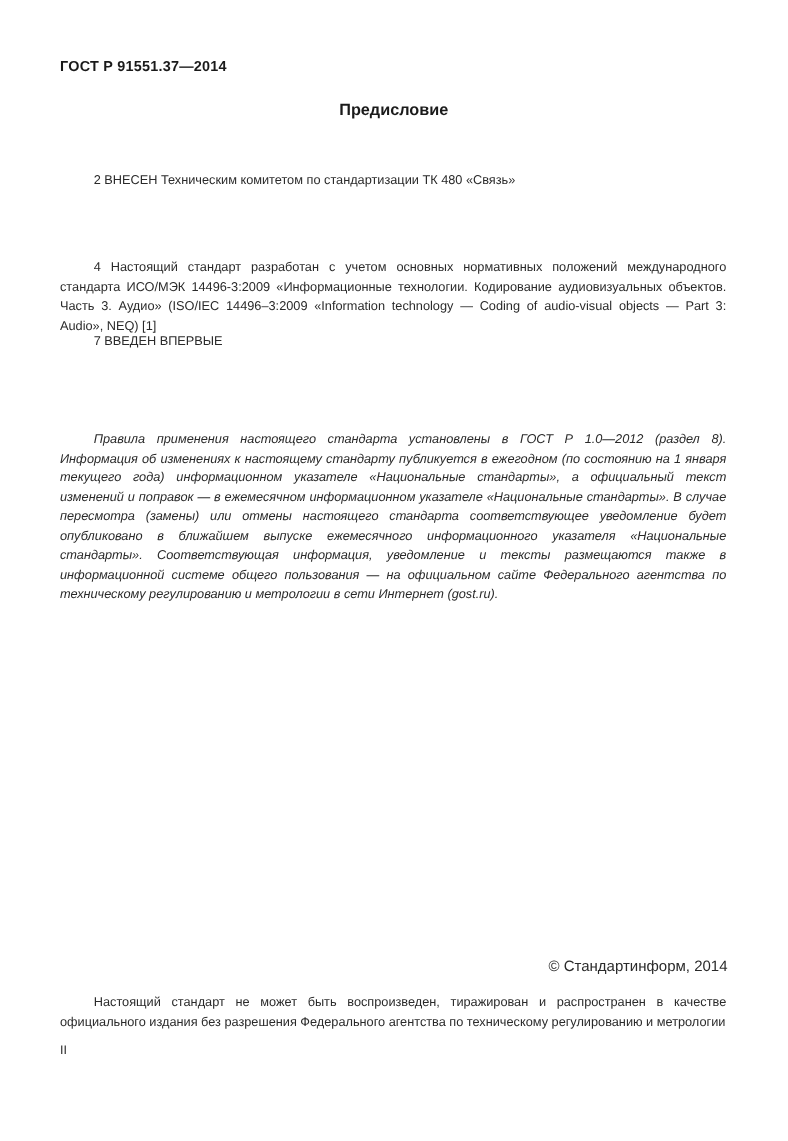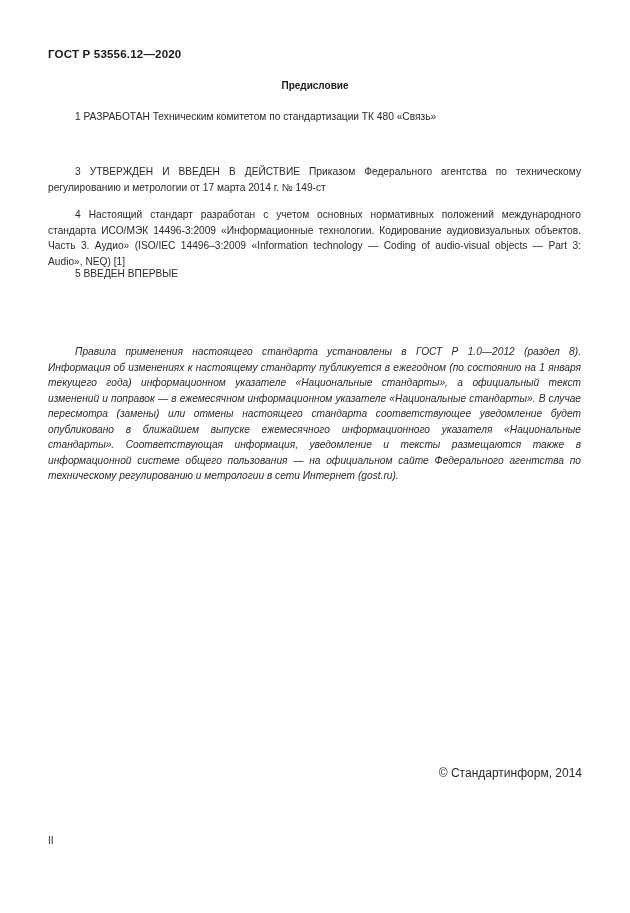--- a/index.html
+++ b/index.html
@@ -7,48 +7,48 @@
       width: 630px; height: 913px; position: relative; overflow: hidden;
       font-family: "Liberation Sans", sans-serif; color: #222222;
     }
     .page { position: absolute; left: 0; top: 0; width: 630px; height: 913px; }
     .header {
       position: absolute; left: 48px; top: 48px;
       font-size: 11.5px; font-weight: bold; letter-spacing: 0.2px; color: #1a1a1a;
     }
     .title {
       position: absolute; left: 0; width: 630px; top: 80px; text-align: center;
-      font-size: 10px; font-weight: bold; color: #1a1a1a;
+      font-size: 13px; font-weight: bold; color: #1a1a1a;
     }
     .para {
       position: absolute; left: 48px; width: 533px;
       font-size: 10.2px; line-height: 15.5px; text-align: justify; color: #2a2a2a;
     }
     .indent { text-indent: 27px; }
     .italic { font-style: italic; margin-top: 24px; }
     .copyright {
       position: absolute; right: 48px; top: 766px;
       font-size: 12px; color: #2a2a2a;
     }
     .pagenum {
       position: absolute; left: 48px; top: 835px;
       font-size: 10px; color: #2a2a2a;
     }
   </style>
 </head>
 <body>
 
 <div class="page">
-  <div class="header">ГОСТ Р 53556.12—2020</div>
+  <div class="header">ГОСТ Р 91551.37—2014</div>
   <div class="title">Предисловие</div>
 
-  <div class="para indent" style="top:109px;">1 РАЗРАБОТАН Техническим комитетом по стандартизации ТК 480 «Связь»</div>
-  <div class="para indent" style="top:164px;">3 УТВЕРЖДЕН И ВВЕДЕН В ДЕЙСТВИЕ Приказом Федерального агентства по техническому регулированию и метрологии от 17 марта 2014 г. № 149-ст</div>
+  <div class="para indent" style="top:137px;">2 ВНЕСЕН Техническим комитетом по стандартизации ТК 480 «Связь»</div>
   <div class="para indent" style="top:207px;">4 Настоящий стандарт разработан с учетом основных нормативных положений международного стандарта ИСО/МЭК 14496-3:2009 «Информационные технологии. Кодирование аудиовизуальных объектов. Часть 3. Аудио» (ISO/IEC 14496–3:2009 «Information technology — Coding of audio-visual objects — Part 3: Audio», NEQ) [1]</div>
-  <div class="para indent" style="top:266px;">5 ВВЕДЕН ВПЕРВЫЕ</div>
+  <div class="para indent" style="top:266px;">7 ВВЕДЕН ВПЕРВЫЕ</div>
 
   <div class="para indent italic" style="top:320px;">Правила применения настоящего стандарта установлены в ГОСТ Р 1.0—2012 (раздел 8). Информация об изменениях к настоящему стандарту публикуется в ежегодном (по состоянию на 1 января текущего года) информационном указателе «Национальные стандарты», а официальный текст изменений и поправок — в ежемесячном информационном указателе «Национальные стандарты». В случае пересмотра (замены) или отмены настоящего стандарта соответствующее уведомление будет опубликовано в ближайшем выпуске ежемесячного информационного указателя «Национальные стандарты». Соответствующая информация, уведомление и тексты размещаются также в информационной системе общего пользования — на официальном сайте Федерального агентства по техническому регулированию и метрологии в сети Интернет (gost.ru).</div>
 
   <div class="copyright">© Стандартинформ, 2014</div>
 
+  <div class="para indent" style="top:795px;">Настоящий стандарт не может быть воспроизведен, тиражирован и распространен в качестве официального издания без разрешения Федерального агентства по техническому регулированию и метрологии</div>
 
   <div class="pagenum">II</div>
 </div>
 
 </body></html>

